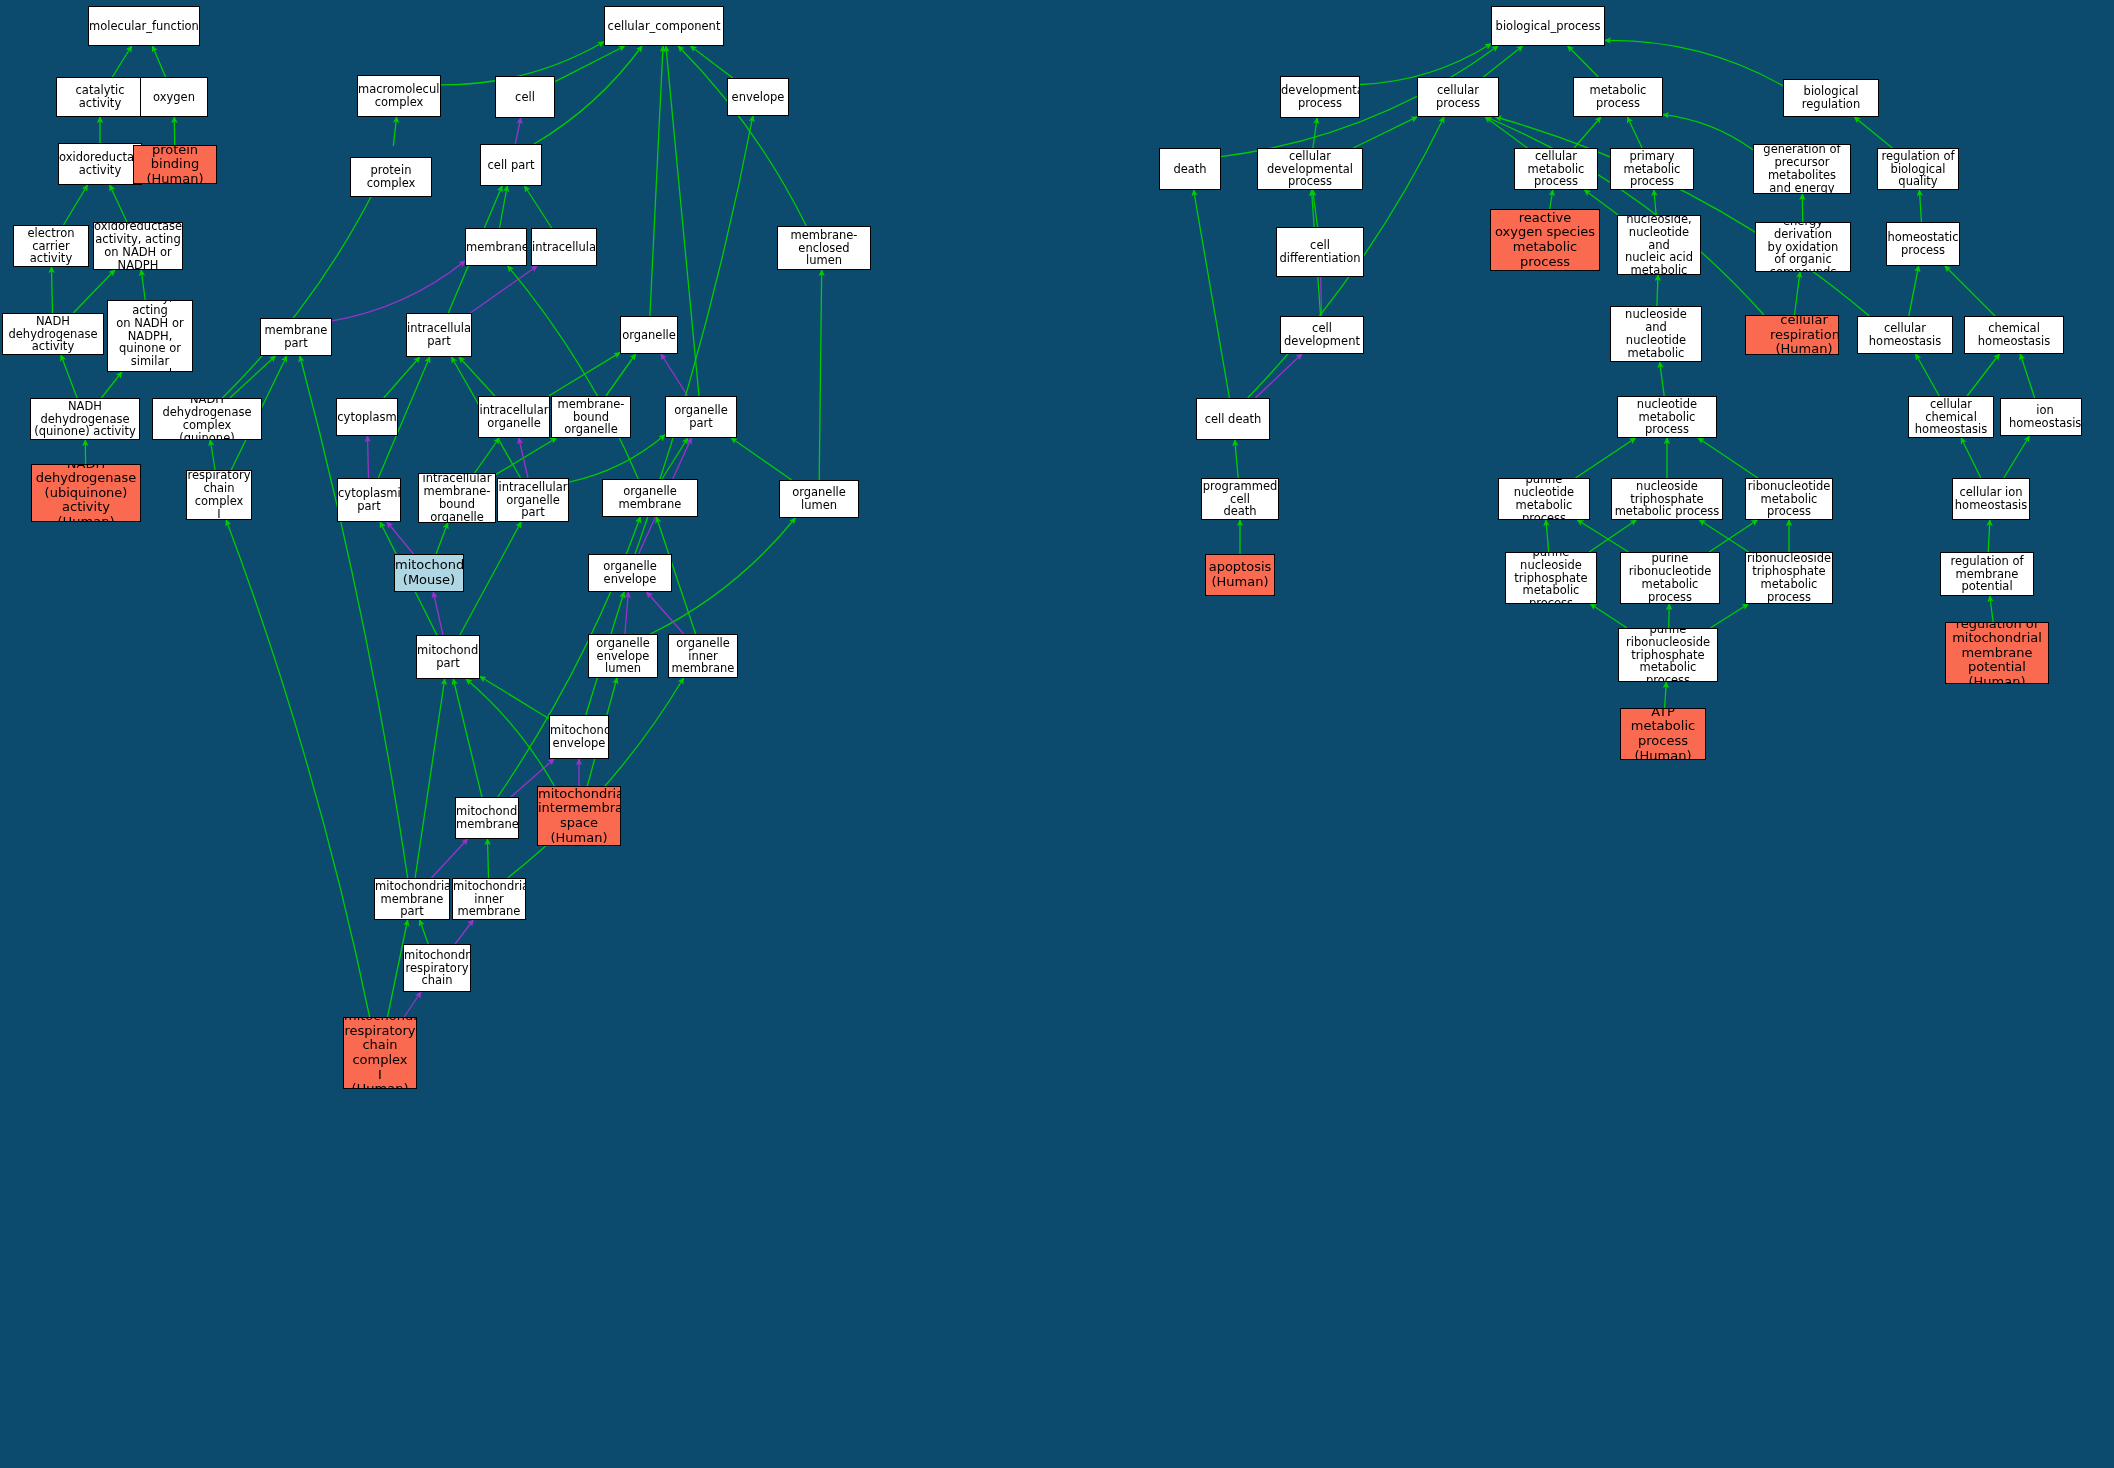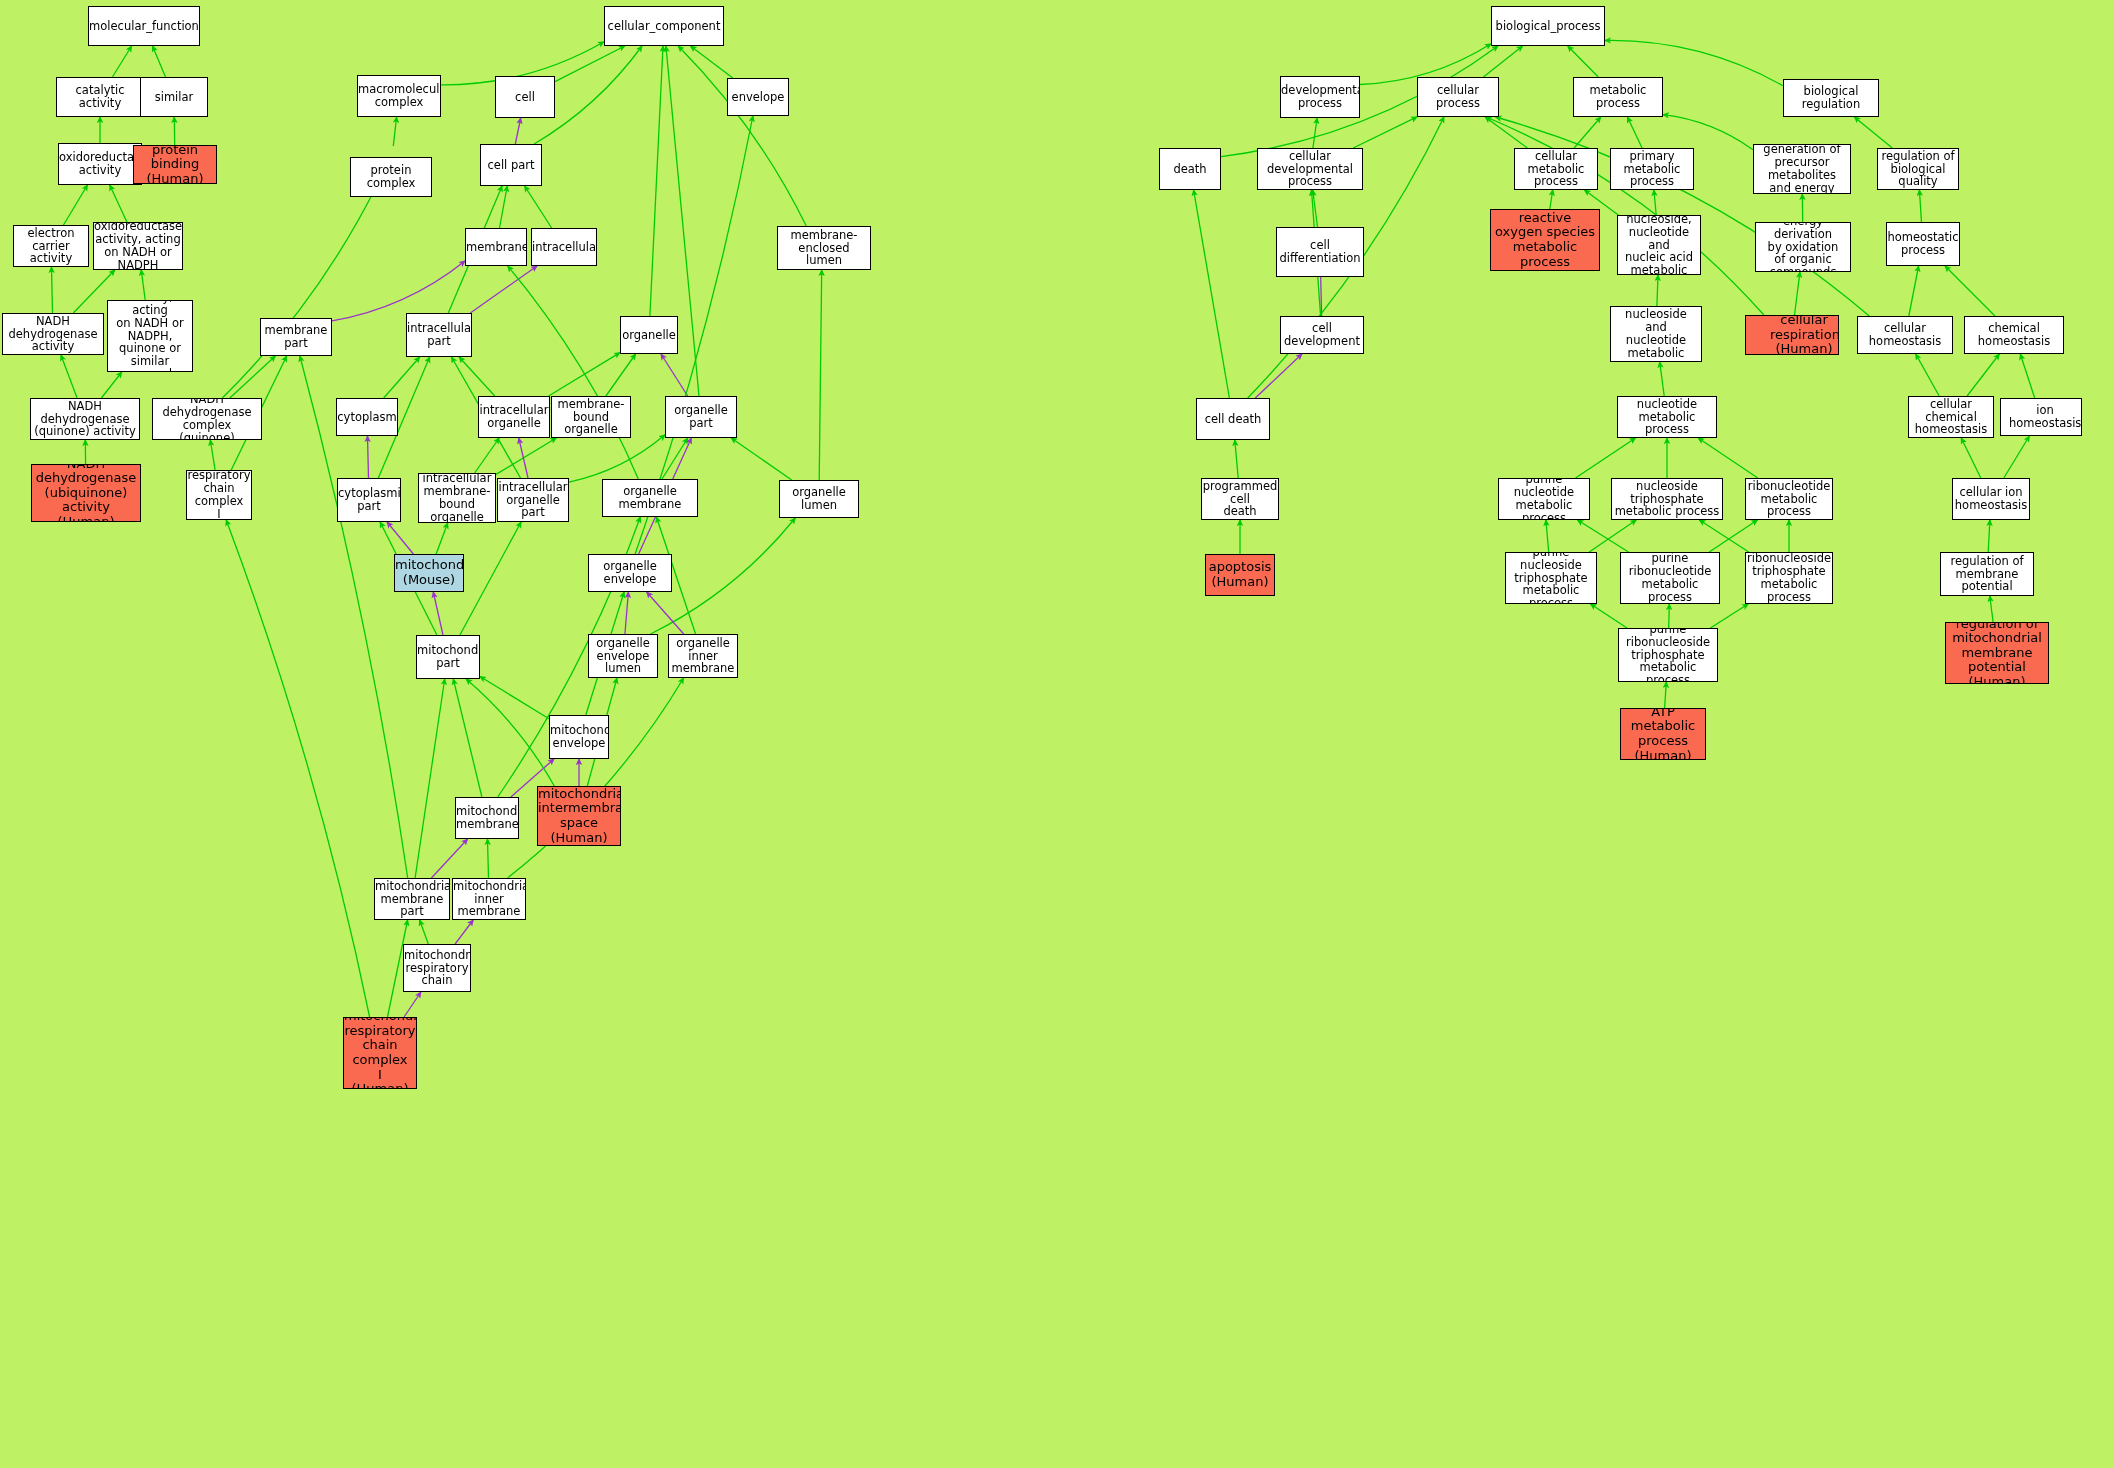--- a/index.html
+++ b/index.html
@@ -1,18 +1,18 @@
 <!DOCTYPE html>
 <html><head>
 <meta charset="utf-8">
 <title>GO DAG</title>
 <style>
   html,body{margin:0;padding:0;background:#ffffff;}
   body{font-family:"DejaVu Sans","Liberation Sans",sans-serif;}
-  #canvas{position:relative;width:2114px;height:1468px;background:#bef264;overflow:hidden;}
+  #canvas{position:relative;width:2114px;height:1468px;background:#0c4a6e;overflow:hidden;}
   #edges{position:absolute;left:0;top:0;width:2114px;height:1468px;pointer-events:none;}
   .node{
     position:absolute;
     box-sizing:border-box;
     border:1.5px solid #000;
     background:#ffffff;
     display:flex;
     align-items:center;
     justify-content:center;
     text-align:center;
@@ -169,21 +169,21 @@
       <path d="M1993.1,622.0 L1989.8,596.0" stroke="#00cc00" stroke-width="1.3" fill="none" marker-end="url(#ar-isa)"></path>
     </svg>
   <div id="nodes">
       <div class="node sz-s" style="left: 88px; top: 6px; width: 112px; height: 40px;">
         <span class="lbl">molecular_function</span>
       </div>
       <div class="node sz-s" style="left: 56px; top: 77px; width: 88px; height: 40px; align-items: center;">
         <span class="lbl">catalytic activity</span>
       </div>
       <div class="node sz-s" style="left: 140px; top: 77px; width: 68px; height: 40px;">
-        <span class="lbl">similar</span>
+        <span class="lbl">oxygen</span>
       </div>
       <div class="node sz-s" style="left: 58px; top: 143px; width: 84px; height: 42px;">
         <span class="lbl">oxidoreductase
 activity</span>
       </div>
       <div class="node sz-m red" style="left: 133px; top: 145px; width: 84px; height: 39px;">
         <span class="lbl">protein binding
 (Human)</span>
       </div>
       <div class="node sz-s" style="left: 13px; top: 225px; width: 76px; height: 42px;">

